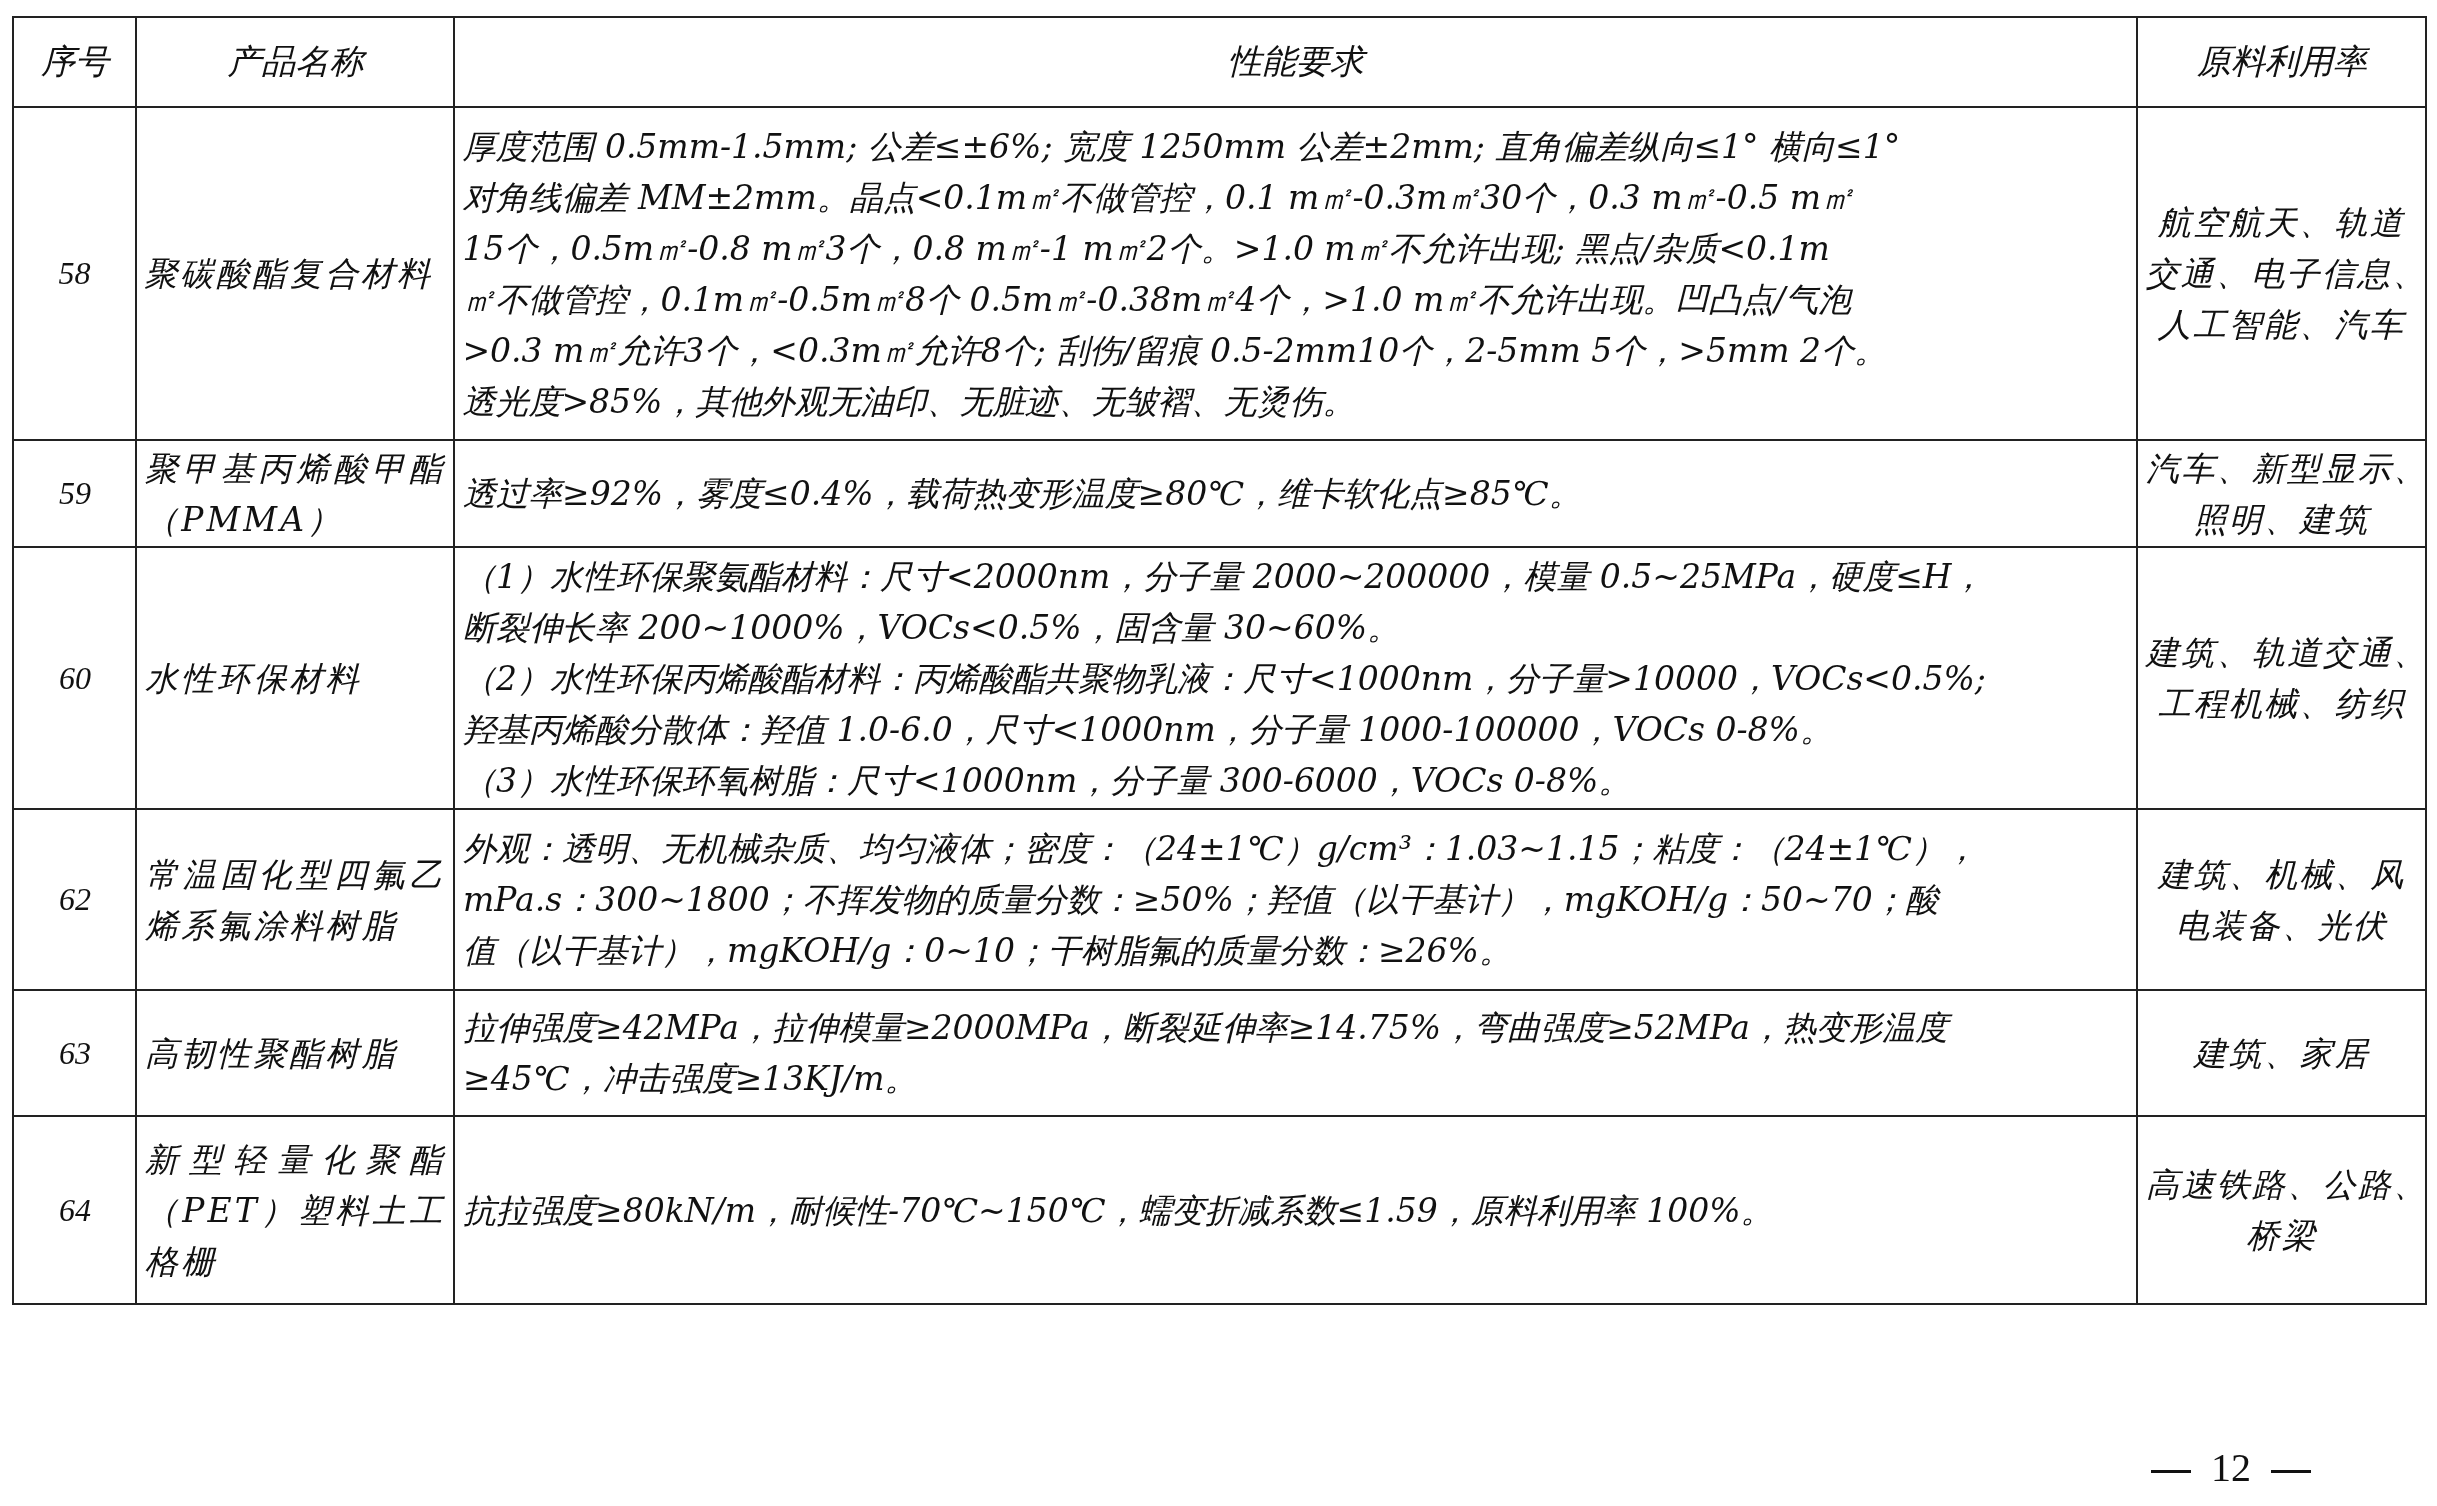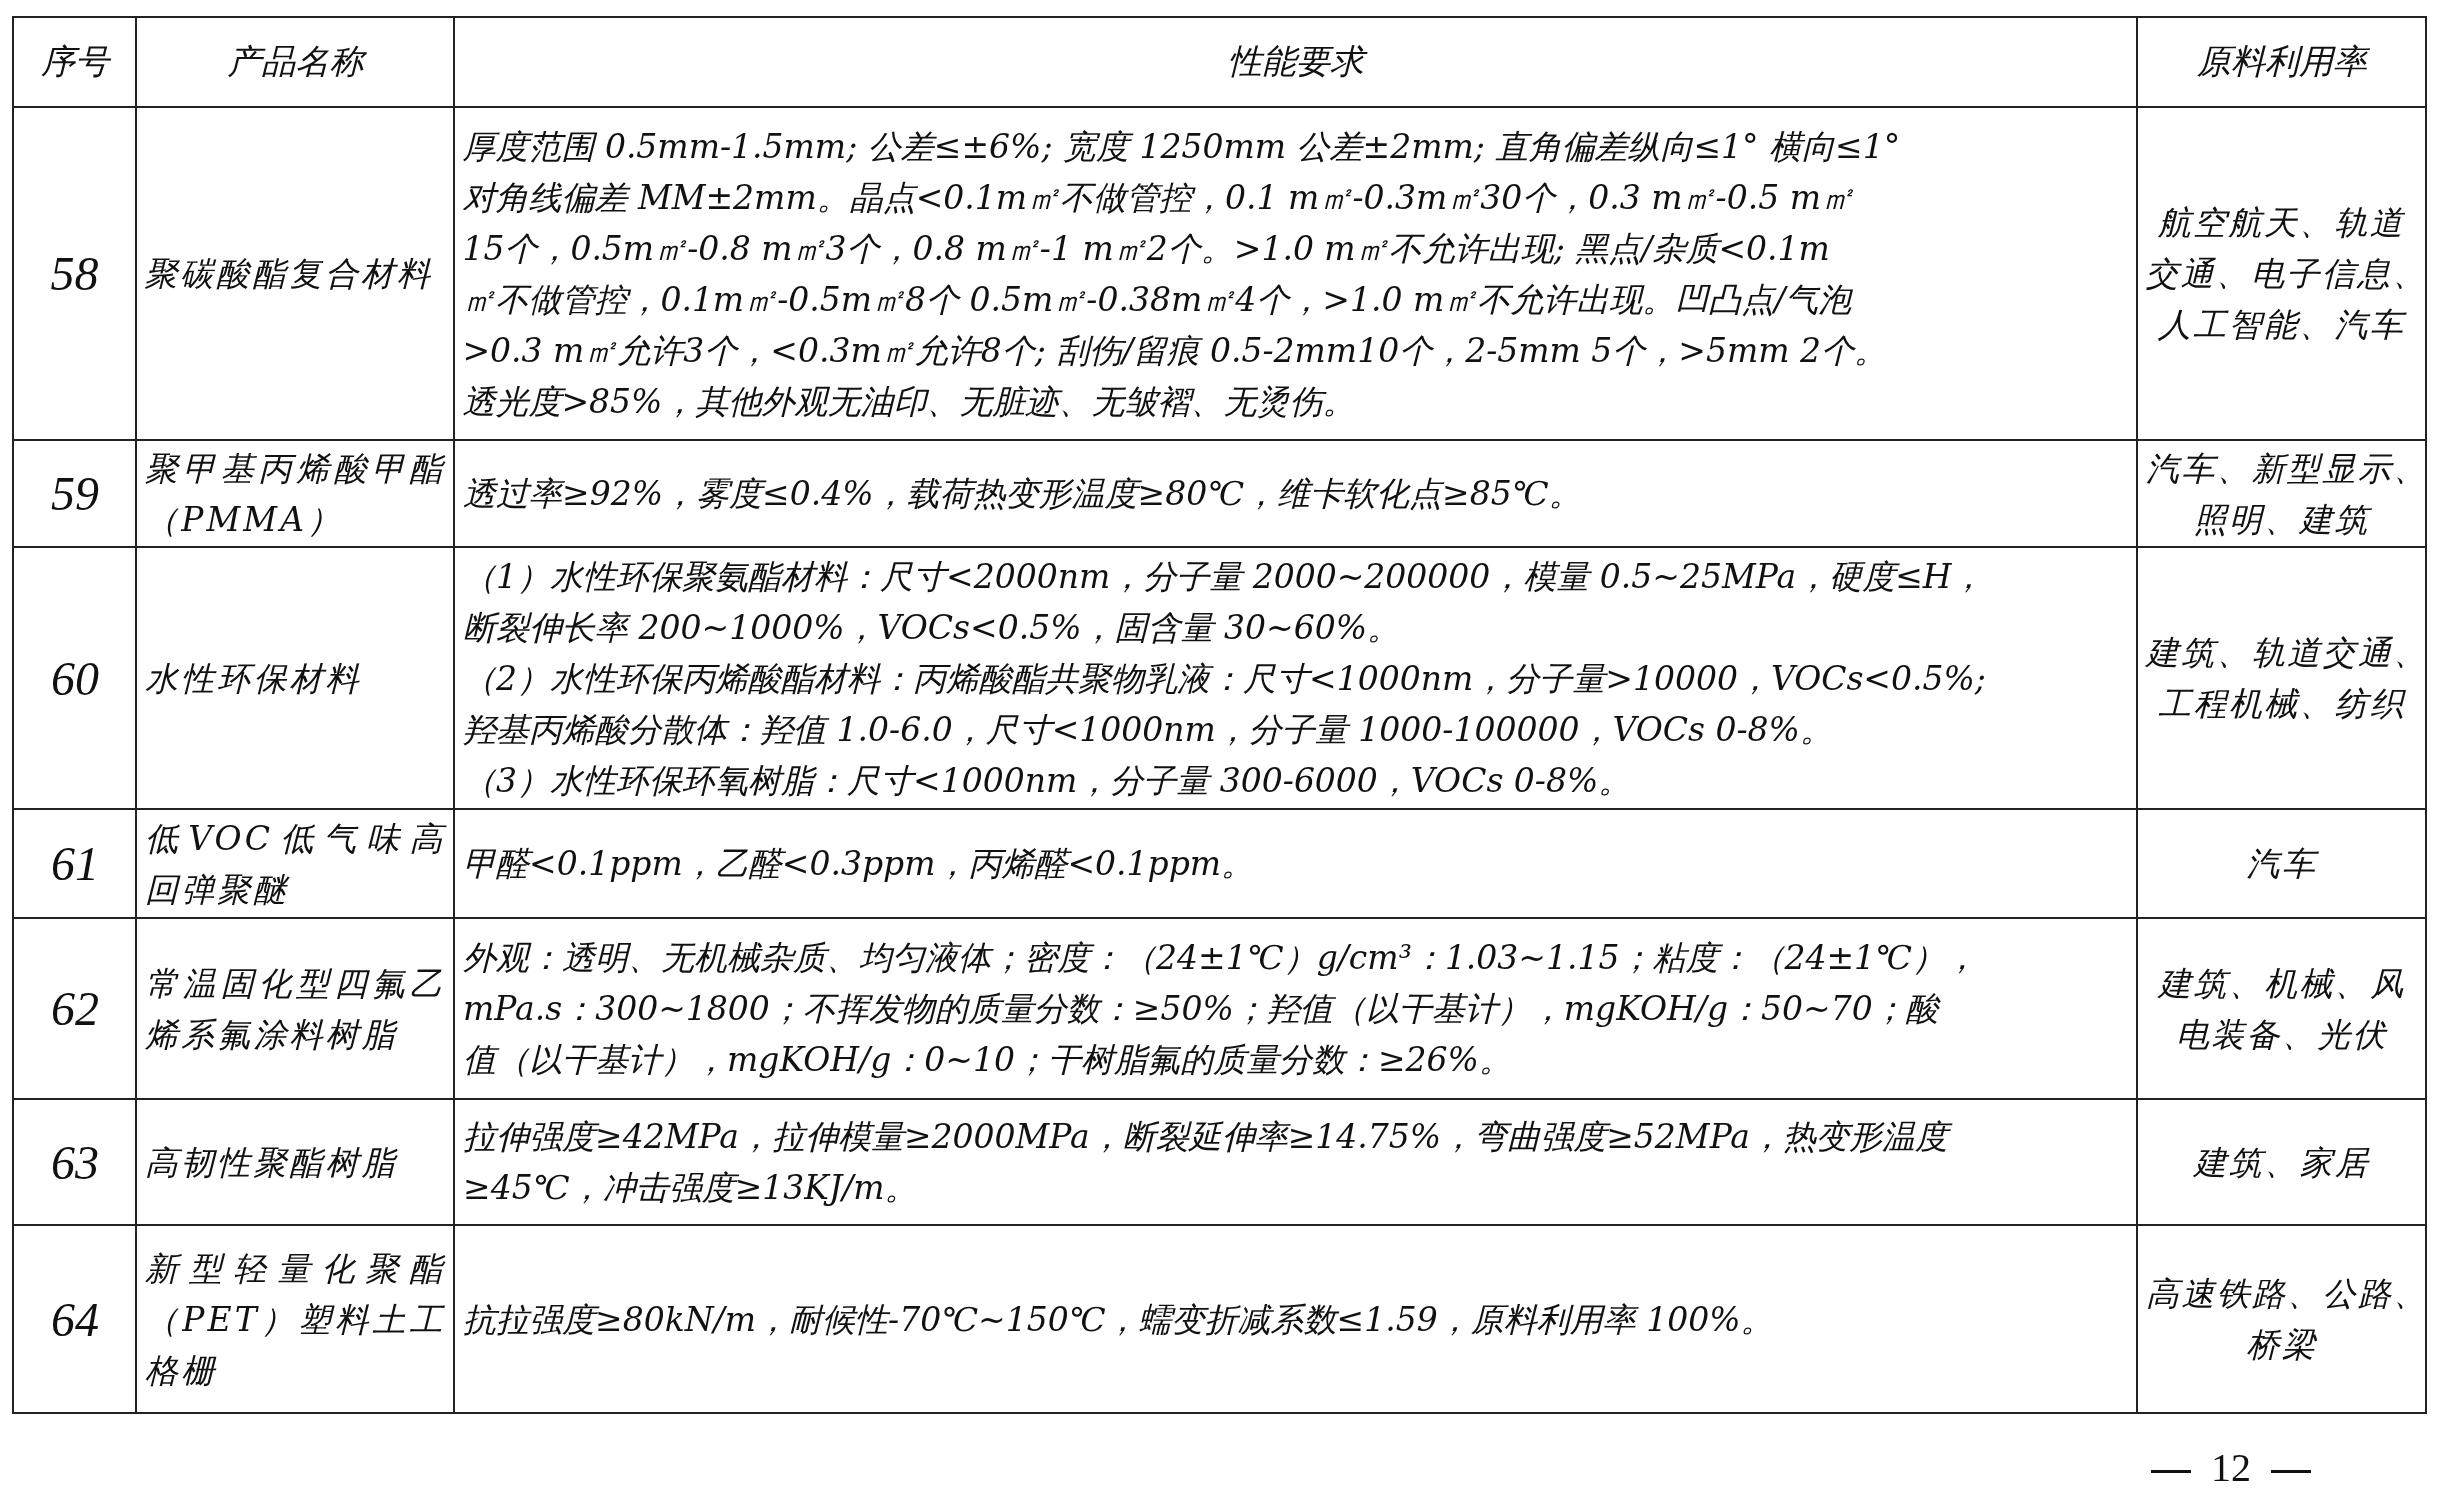--- a/index.html
+++ b/index.html
@@ -3,21 +3,21 @@
 <meta charset="utf-8">
 <style>
   html, body { margin:0; padding:0; background:#ffffff; }
   body { width:2438px; height:1506px; position:relative; overflow:hidden;
          font-family:"DejaVu Serif","Liberation Serif",serif; color:#111; }
   table.spec { position:absolute; left:12.4px; top:16px; border-collapse:collapse;
                table-layout:fixed; width:2413px;font-style:italic; }
   table.spec td, table.spec th { border:2.3px solid #222; padding:0 7.7px; vertical-align:middle; }
   th { font-weight:normal; font-size:34px; height:88px; text-align:center; }
   td { font-size:33px; line-height:51px; }
-  td.no { text-align:center; font-family:"Liberation Serif",serif; font-size:48px; }
+  td.no { text-align:center; font-family:"Liberation Serif",serif; font-size:32px; }
   td.name { text-align:justify; text-align-last:left; letter-spacing:3.1px; padding-left:10.8px;margin-left:45px; }
   td.perf { text-align:left; padding-left:12.4px; }
   td.perf div { white-space:nowrap; }
   td.field { text-align:center; letter-spacing:2.3px; }
   td.field div { white-space:nowrap; }
   tr.h58 td { height:331px;padding-left:7px; }
   tr.h59 td { height:105px; }
   tr.h60 td { height:260px; }
   tr.h61 td { height:107px; }
   tr.h62 td { height:179px; }
@@ -88,30 +88,20 @@
         <div>（2）水性环保丙烯酸酯材料：丙烯酸酯共聚物乳液：尺寸&lt;1000nm，分子量&gt;10000，VOCs&lt;0.5%;</div>
         <div>羟基丙烯酸分散体：羟值 1.0-6.0，尺寸&lt;1000nm，分子量 1000-100000，VOCs 0-8%。</div>
         <div>（3）水性环保环氧树脂：尺寸&lt;1000nm，分子量 300-6000，VOCs 0-8%。</div>
       </td>
       <td class="field">
         <div>建筑、轨道交通、</div>
         <div>工程机械、纺织</div>
       </td>
     </tr>
 
-    <tr class="h61">
-      <td class="no">61</td>
-      <td class="name">低VOC低气味高回弹聚醚</td>
-      <td class="perf">
-        <div>甲醛&lt;0.1ppm，乙醛&lt;0.3ppm，丙烯醛&lt;0.1ppm。</div>
-      </td>
-      <td class="field">
-        <div>汽车</div>
-      </td>
-    </tr>
 
     <tr class="h62">
       <td class="no">62</td>
       <td class="name">常温固化型四氟乙烯系氟涂料树脂</td>
       <td class="perf">
         <div>外观：透明、无机械杂质、均匀液体；密度：（24±1℃）g/cm³：1.03~1.15；粘度：（24±1℃），</div>
         <div>mPa.s：300~1800；不挥发物的质量分数：≥50%；羟值（以干基计），mgKOH/g：50~70；酸</div>
         <div>值（以干基计），mgKOH/g：0~10；干树脂氟的质量分数：≥26%。</div>
       </td>
       <td class="field">

